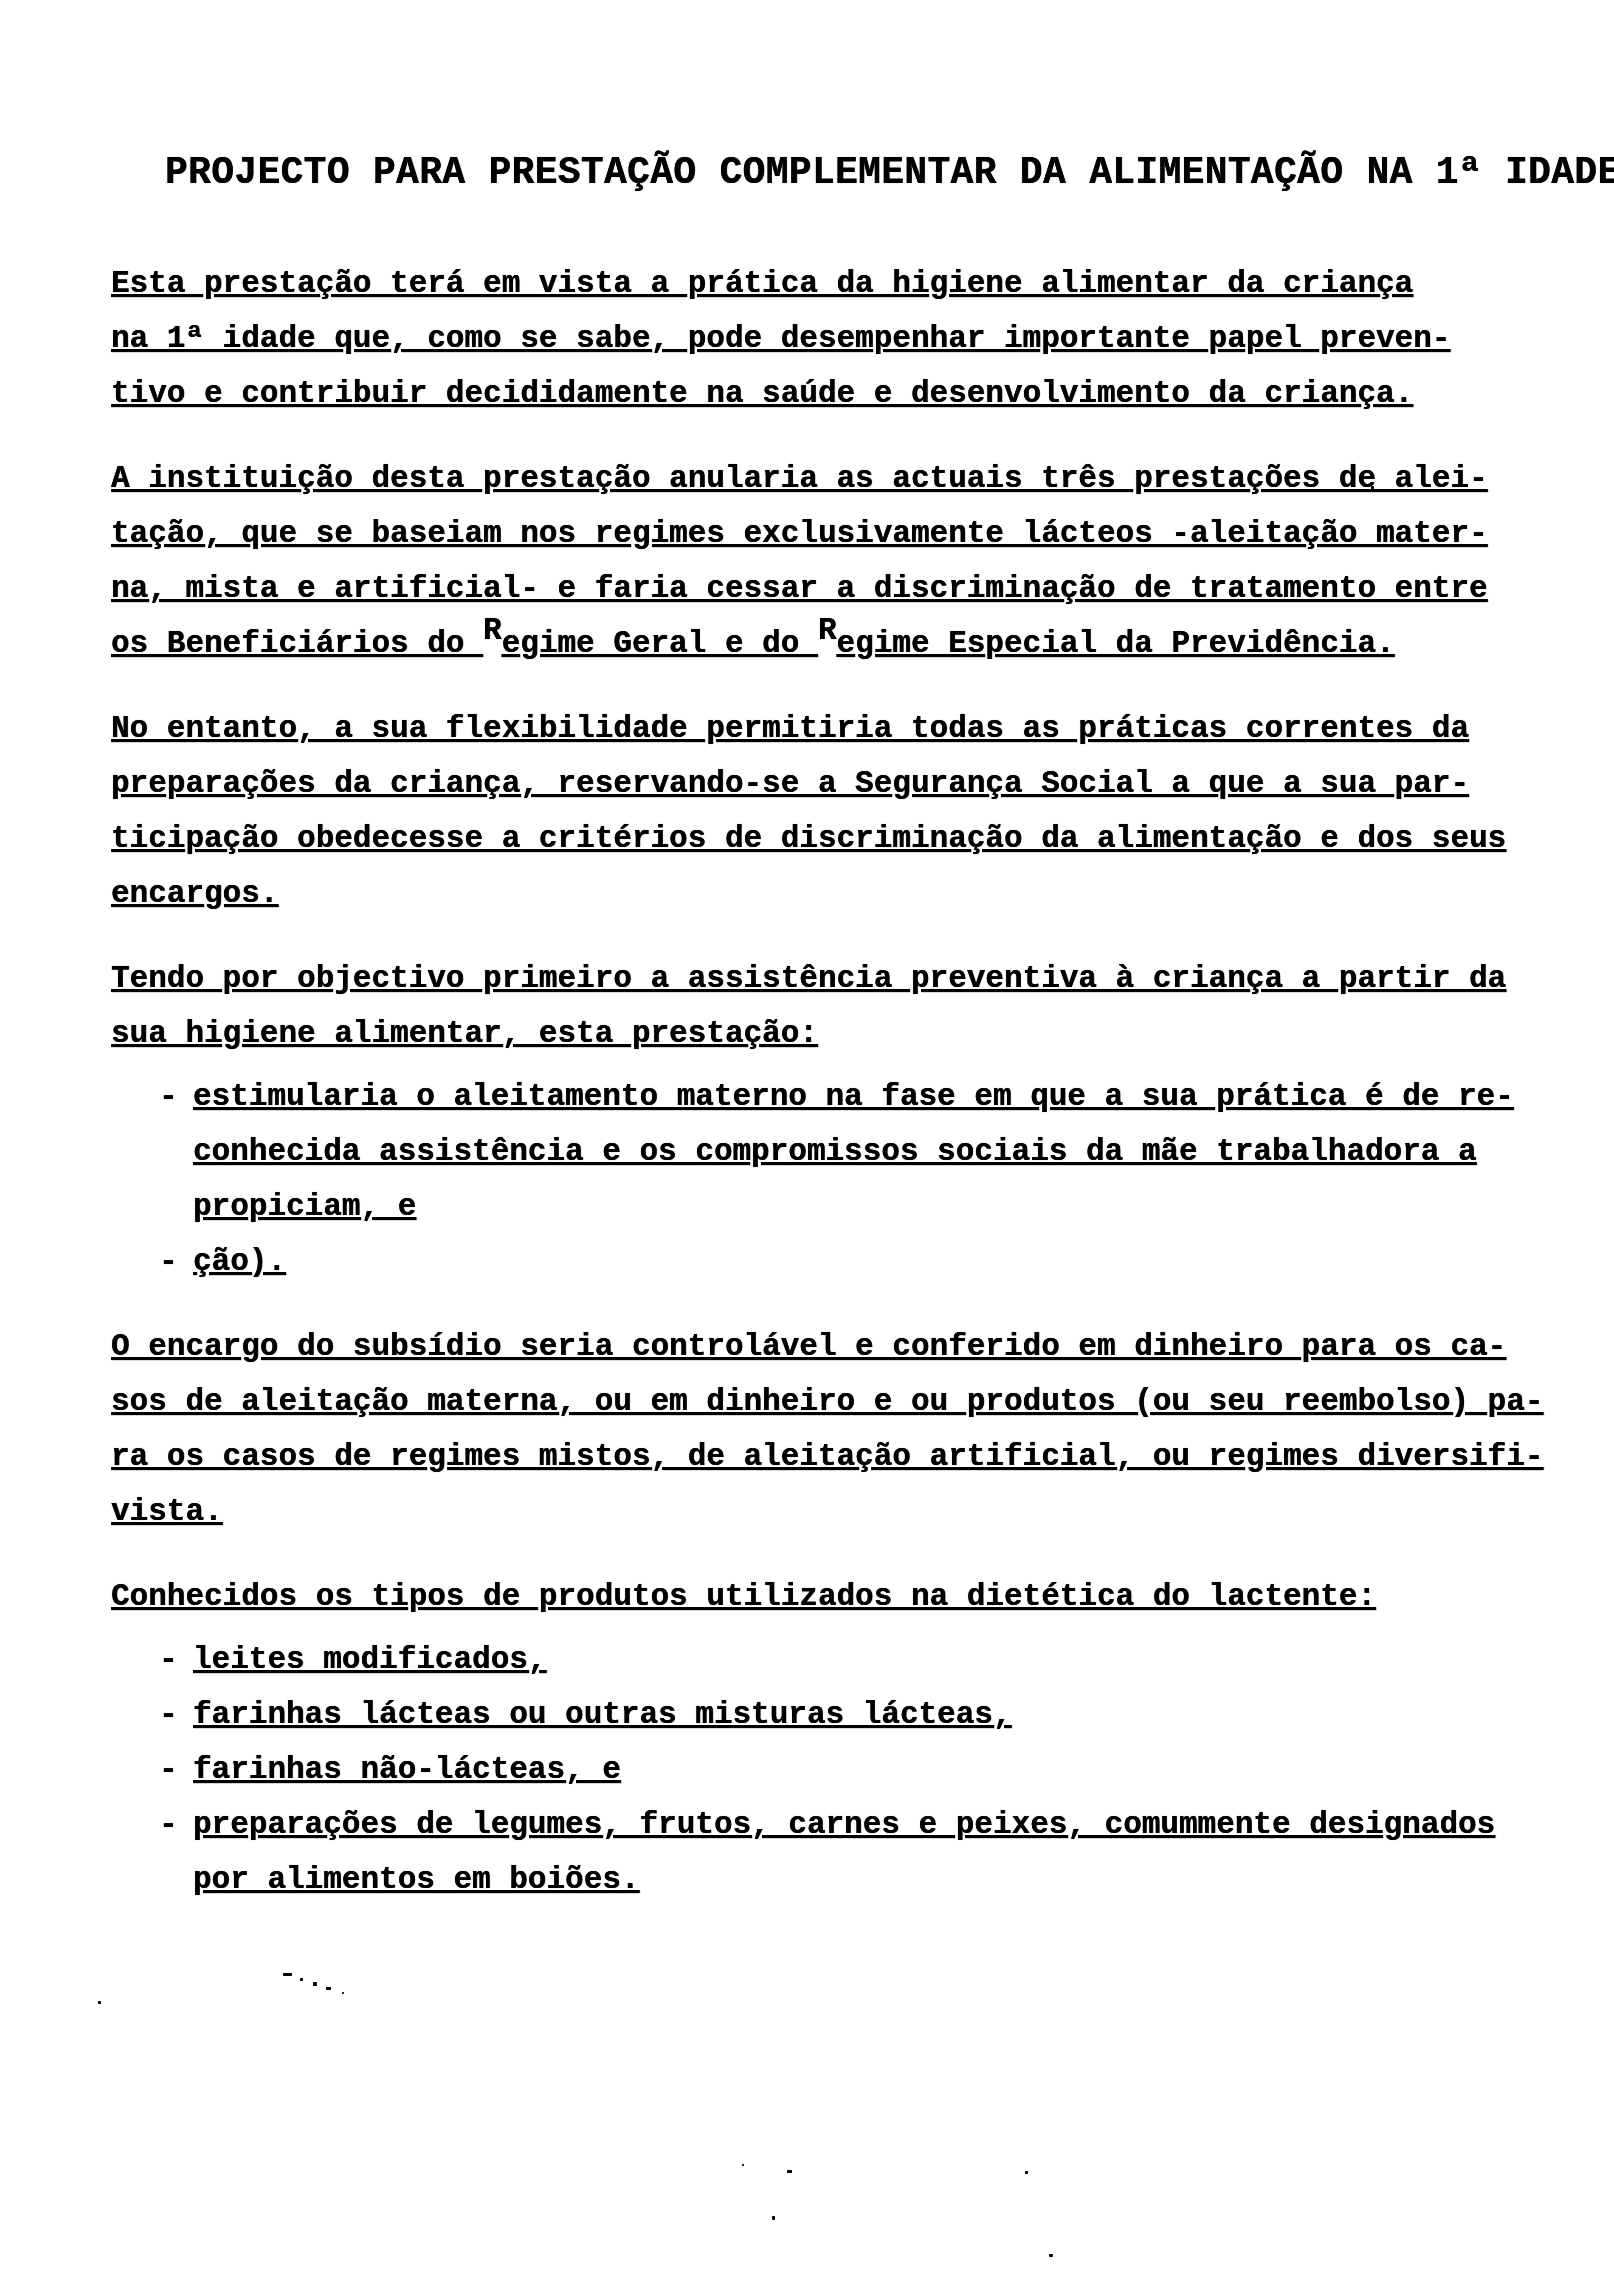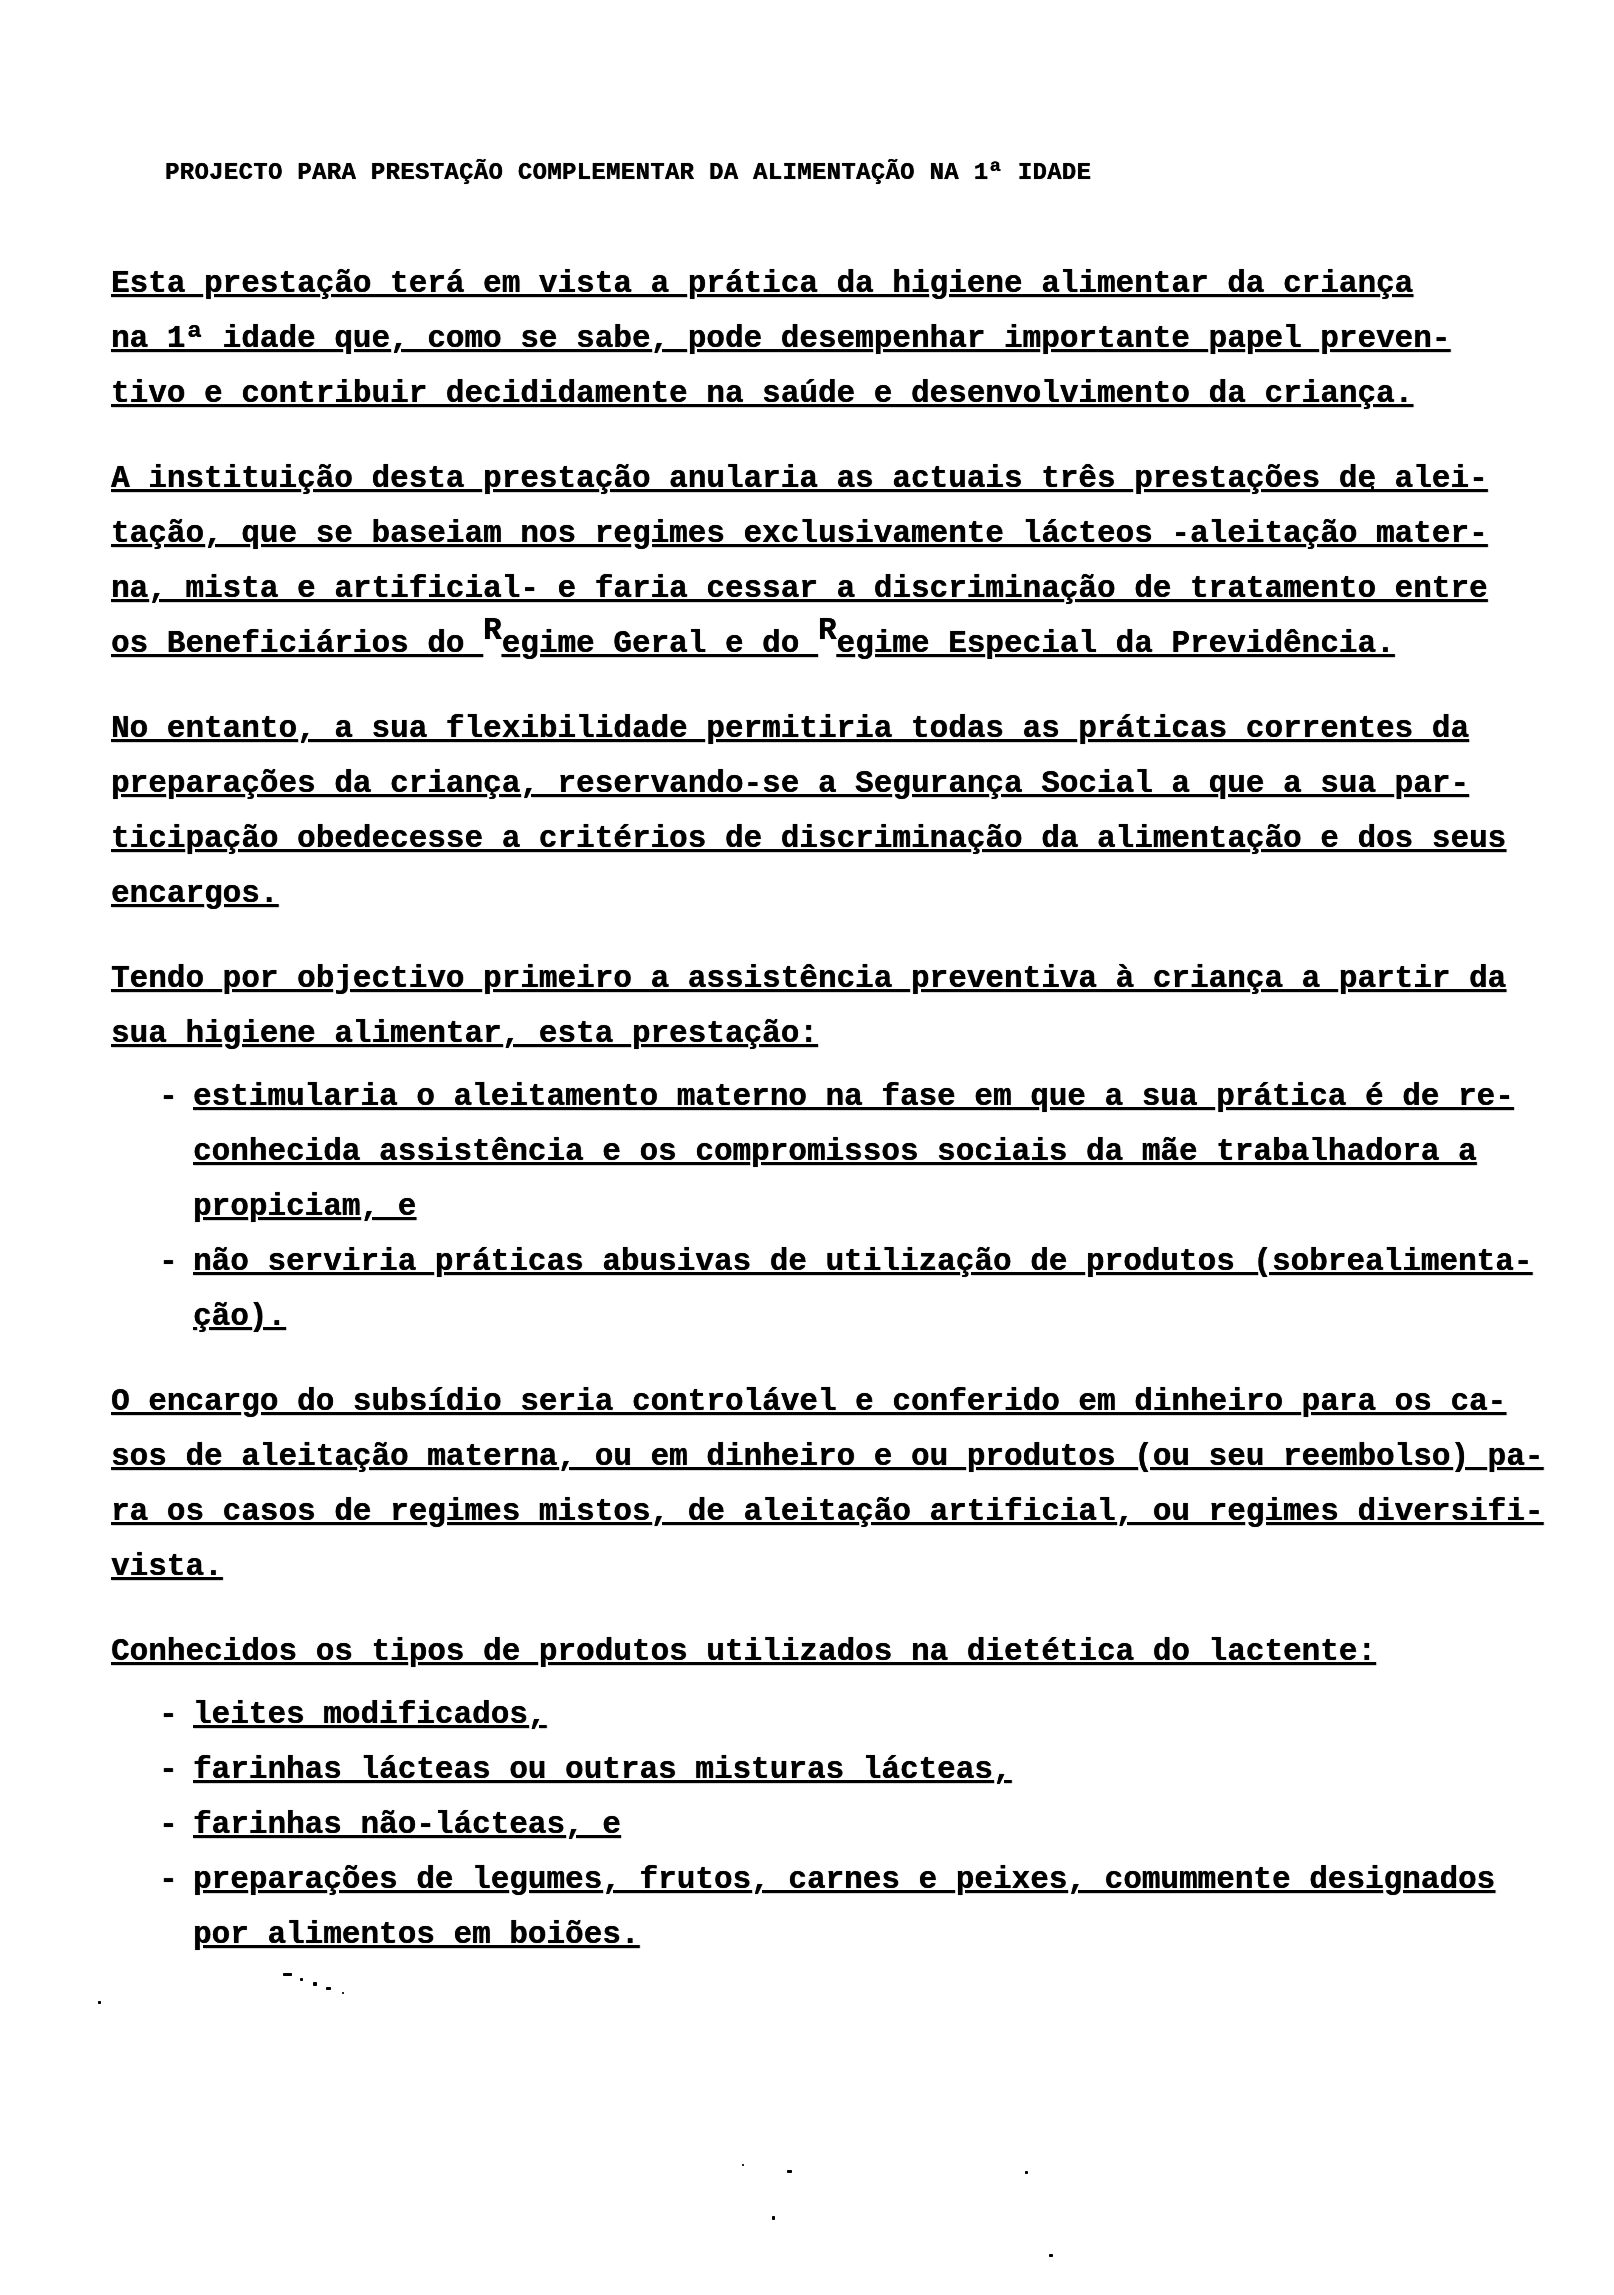--- a/index.html
+++ b/index.html
@@ -14,21 +14,21 @@
     color: #000000;
   }
   .page {
     position: absolute;
     inset: 0;
     box-sizing: border-box;
     padding: 145px 79px 0 111px;
     text-shadow: 0 0 0.7px rgba(0,0,0,0.85), 0.4px 0.3px 0 rgba(0,0,0,0.55);
   }
   .title {
-    font-size: 24px;
+    font-size: 38px;
     line-height: 55px;
     margin: 0 0 0 54px;
     white-space: pre;
     letter-spacing: 0.3px;
   }
   #doc-blocks { margin-top: 56px; }
   .block { margin-top: 30px; }
   .block:first-child { margin-top: 0; }
   .block.list { margin-top: 7.9px; }
   .line {
@@ -82,21 +82,20 @@
       </div>
       <div class="block list">
         <div class="list-item">
           <span class="dash">-</span>
           <div class="line">estimularia o aleitamento materno na fase em que a sua prática é de re-</div>
           <div class="line">conhecida assistência e os compromissos sociais da mãe trabalhadora a</div>
           <div class="line">propiciam, e</div>
         </div>
         <div class="list-item">
           <span class="dash">-</span>
-          <div class="line">não serviria práticas abusivas de utilização de produtos (sobrealimenta-</div>
           <div class="line">ção).</div>
         </div>
       </div>
       <div class="block paragraph">
         <div class="line">O encargo do subsídio seria controlável e conferido em dinheiro para os ca-</div>
         <div class="line">sos de aleitação materna, ou em dinheiro e ou produtos (ou seu reembolso) pa-</div>
         <div class="line">ra os casos de regimes mistos, de aleitação artificial, ou regimes diversifi-</div>
         <div class="line">vista.</div>
       </div>
       <div class="block paragraph">

